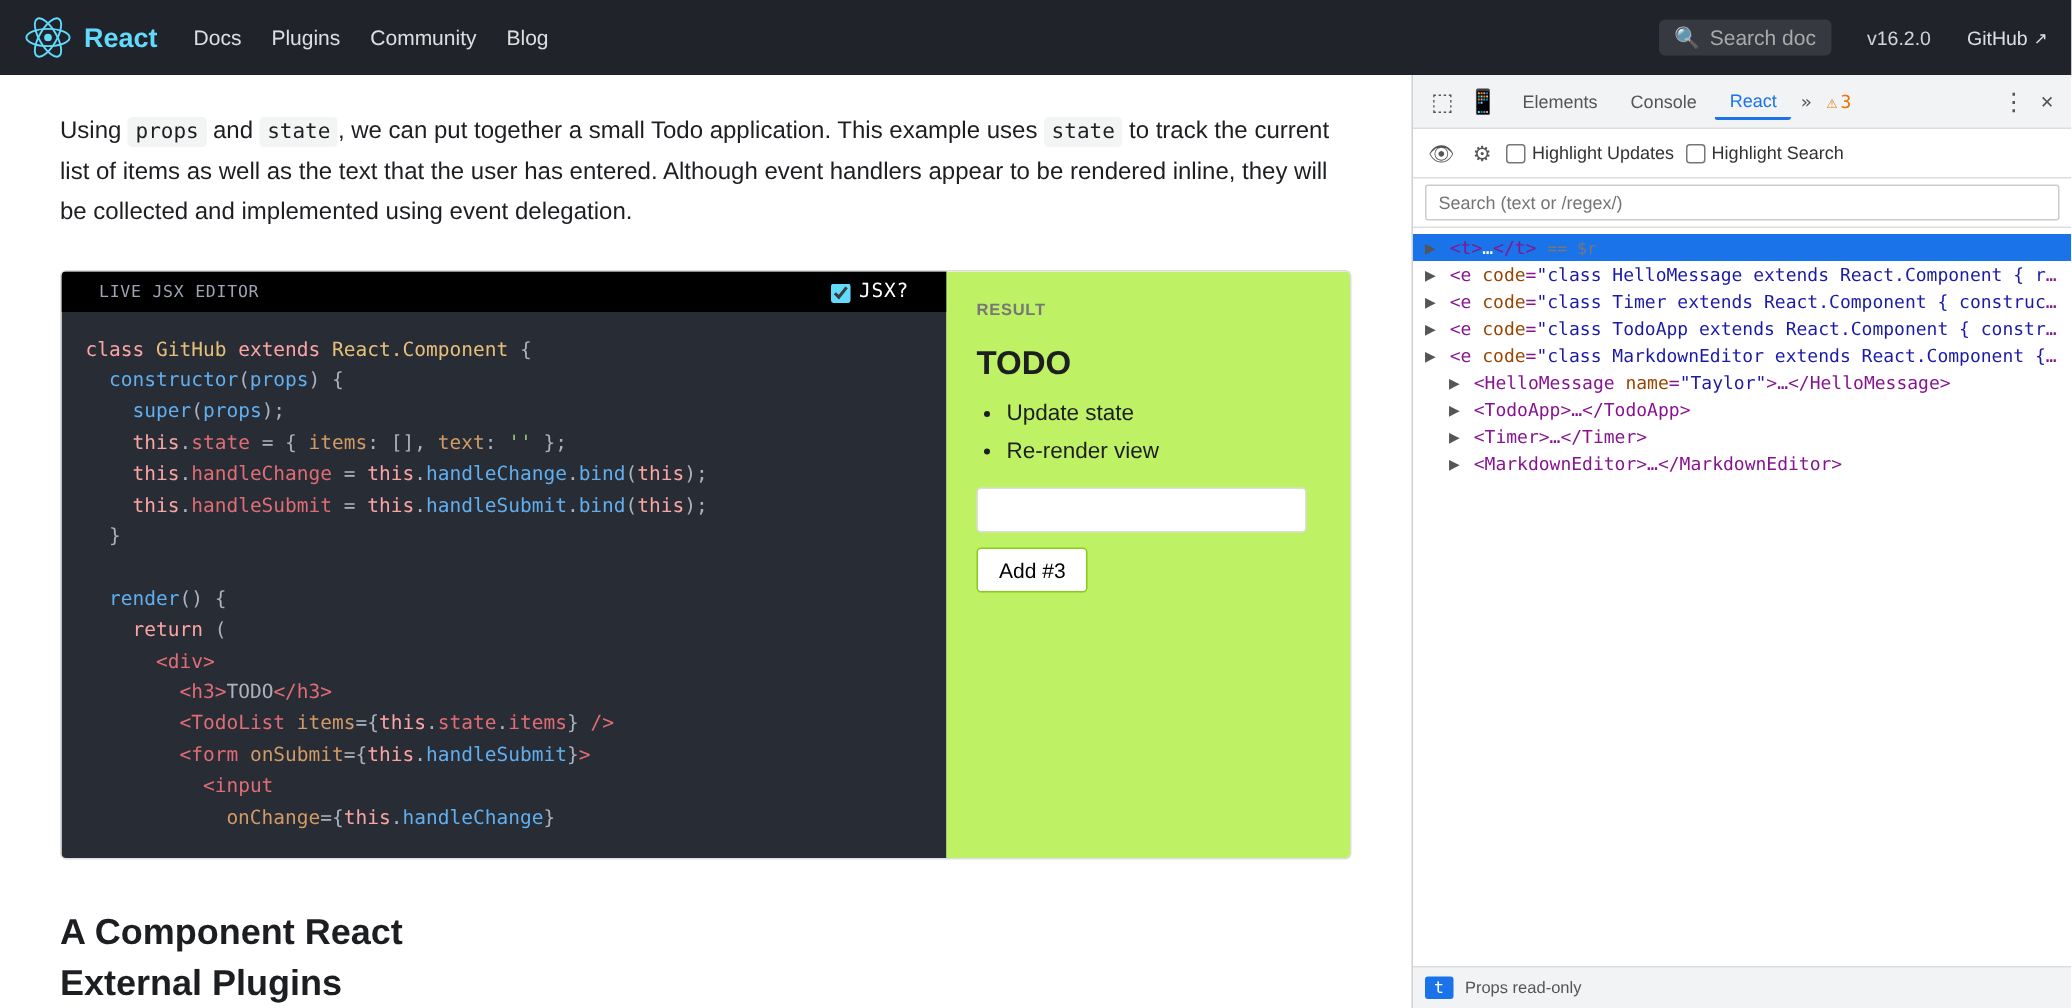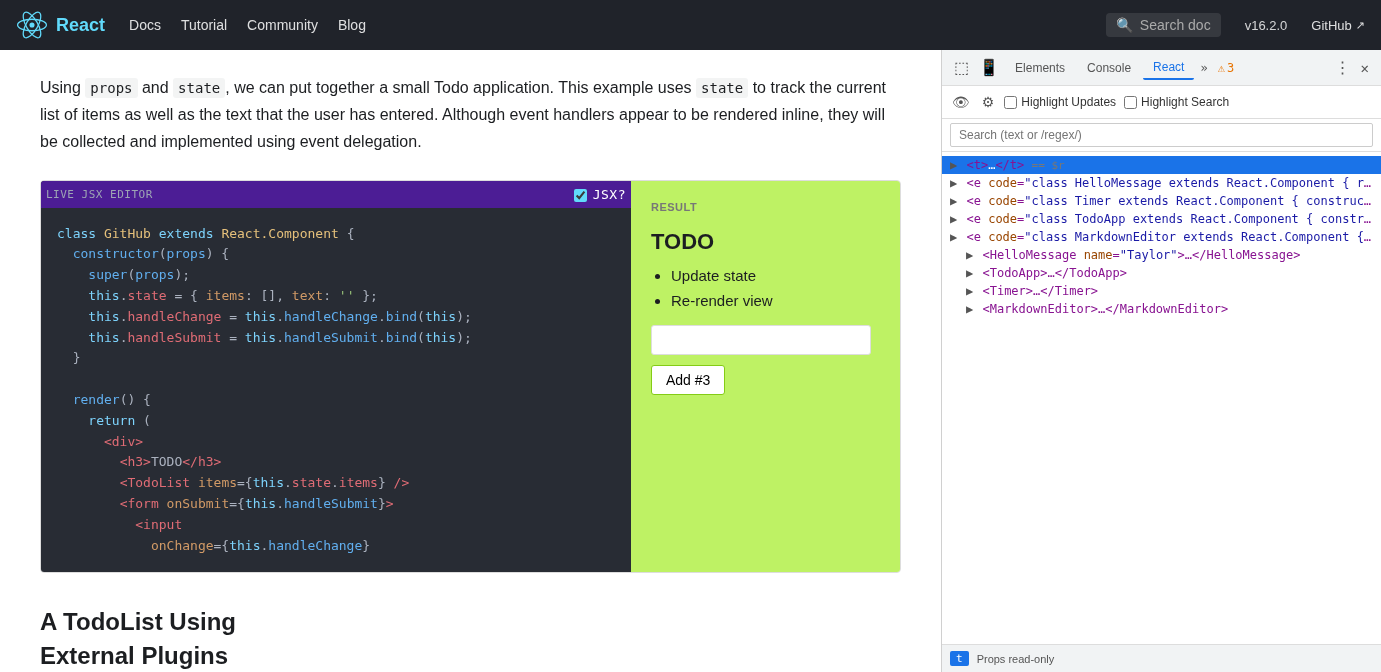--- a/index.html
+++ b/index.html
@@ -37,28 +37,28 @@
     .content-area code {
       background: rgba(27,31,35,0.05); border-radius: 3px;
       padding: 2px 5px; font-family: 'Consolas', 'Monaco', monospace;
       font-size: 14px; color: #1c1e21;
     }
     .content-area h2 { font-size: 24px; font-weight: 700; margin-top: 32px; color: #1c1e21; line-height: 1.4; }
 
     
     .editor-result-row { display: flex; gap: 0; margin: 24px 0; border: 1px solid #ddd; border-radius: 4px; overflow: hidden; }
     .editor-panel { flex: 0 0 590px; background: #282c34; color: #abb2bf; font-family: 'Consolas','Monaco',monospace; font-size: 13px; }
-    .editor-header { display: flex; justify-content: space-between; align-items: center; background: #4c1d95; padding: 6px 5px; font-size: 11px; color: #9da5b4; letter-spacing: 0.5px; }
+    .editor-header { display: flex; justify-content: space-between; align-items: center; background: #000000; padding: 6px 25px; font-size: 11px; color: #9da5b4; letter-spacing: 0.5px; }
     .jsx-toggle { display: flex; align-items: flex-end; gap: 6px; font-size: 13px; color: #fff; }
     .jsx-checkbox { accent-color: #61dafb; }
     .editor-code { padding: 16px 16px; overflow: auto; max-height: 380px; }
     .editor-code pre { white-space: pre; line-height: 1.6; }
 
     
-    .kw { color: #7dd3fc; }
+    .kw { color: #fca5a5; }
     .cls { color: #e5c07b; }
     .fn { color: #61afef; }
     .str { color: #98c379; }
     .tag { color: #e06c75; }
     .attr { color: #d19a66; }
     .punct { color: #abb2bf; }
     .prop { color: #e06c75; }
     .val { color: #61afef; }
 
     .result-panel { flex: 1; background: #bef264; padding: 20px; }
@@ -128,21 +128,21 @@
     <svg class="nav-logo-icon" viewBox="0 0 100 100">
       <circle cx="50" cy="50" r="8" fill="#61dafb"></circle>
       <ellipse cx="50" cy="50" rx="45" ry="18" fill="none" stroke="#61dafb" stroke-width="4"></ellipse>
       <ellipse cx="50" cy="50" rx="45" ry="18" fill="none" stroke="#61dafb" stroke-width="4" transform="rotate(60 50 50)"></ellipse>
       <ellipse cx="50" cy="50" rx="45" ry="18" fill="none" stroke="#61dafb" stroke-width="4" transform="rotate(120 50 50)"></ellipse>
     </svg>
     <span>React</span>
   </div>
   <div class="nav-links">
     <a class="nav-link">Docs</a>
-    <a class="nav-link">Tutorial</a>
+    <a class="nav-link">Plugins</a>
     <a class="nav-link">Community</a>
     <a class="nav-link">Blog</a>
   </div>
   <div class="nav-search">
     <span>🔍</span>
     <span>Search doc</span>
   </div>
   <span class="nav-version">v16.2.0</span>
   <span class="nav-github">
     <span>GitHub</span>
@@ -193,21 +193,21 @@
         <ul class="todo-list">
           <li>Update state</li>
           <li>Re-render view</li>
         </ul>
         <input class="todo-input" type="text" style="">
         <button class="todo-btn">Add #3</button>
       </div>
     </div>
 
     <h2>
-      <span>A TodoList Using</span><br>
+      <span>A Component React</span><br>
       <span>External Plugins</span>
     </h2>
   </div>
 
   <div class="devtools-panel">
 
     <div class="devtools-tabs">
       <button class="devtools-icon-btn" title="Inspect">
         <span>⬚</span>
       </button>

